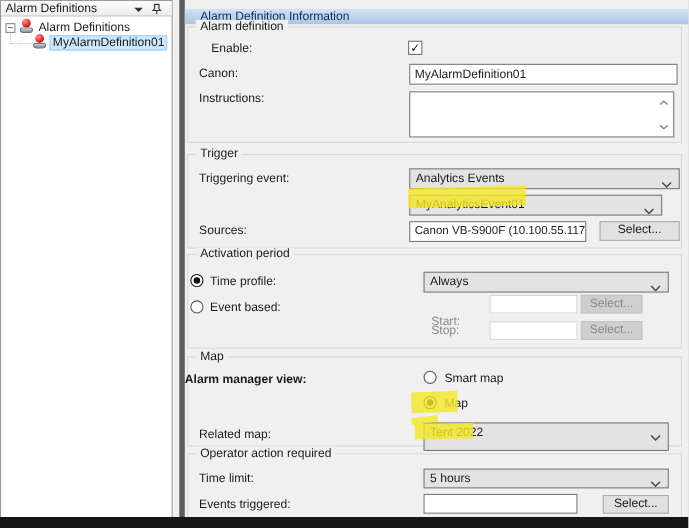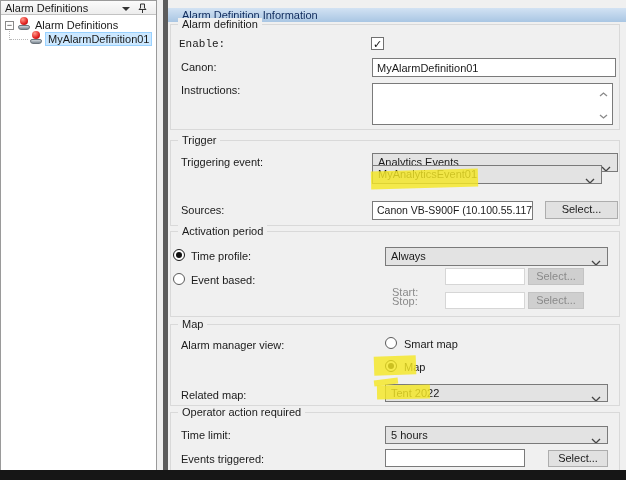--- a/index.html
+++ b/index.html
@@ -103,21 +103,21 @@
   </div>
 
   <div class="abs splitter"></div>
   <div class="abs dark-bar"></div>
 
   <div class="abs right-header">Alarm Definition Information</div>
 
   <div class="abs grpbox" style="top:24px;height:106px;"></div>
   <span class="abs grplabel" style="left:178px;top:18px;">Alarm definition</span>
 
-  <span class="abs lbl" style="left:179px;top:38px;font-family:Liberation Mono, monospace;">Enable:</span>
+  <span class="abs lbl" style="left:192px;top:38px;">Enable:</span>
   <span class="abs checkbox" style="left:371px;top:37px;"><span>✓</span></span>
 
   <span class="abs lbl" style="left:181px;top:61px;">Canon:</span>
   <input class="abs txtinput" style="left: 372px; top: 58px; width: 244px; height: 19px;" value="MyAlarmDefinition01">
 
   <span class="abs lbl" style="left:181px;top:84px;">Instructions:</span>
   <div class="abs textarea" style="left:372px;top:83px;width:241px;height:42px;">
     <span></span>
     <span class="scroll-chev" style="top:3px;"><svg width="9" height="5">
           <polyline points="1,4 4.5,1 8,4" fill="none" stroke="#8a8a8a" stroke-width="1.3"></polyline>
@@ -131,21 +131,21 @@
   <span class="abs grplabel" style="left:178px;top:134px;">Trigger</span>
 
   <span class="abs lbl" style="left:181px;top:156px;">Triggering event:</span>
   <div class="abs combo" style="left:372px;top:153px;width:246px;height:19px;">
     <span>Analytics Events</span>
     <span class="chev"><svg width="10" height="6">
           <polyline points="1,1 5,5 9,1" fill="none" stroke="#444" stroke-width="1.3"></polyline>
         </svg></span>
   </div>
 
-  <div class="abs combo" style="left:372px;top:165px;width:230px;height:19px;">
+  <div class="abs combo" style="left:372px;top:177px;width:230px;height:19px;">
     <span>MyAnalyticsEvent01</span>
     <span class="chev"><svg width="10" height="6">
           <polyline points="1,1 5,5 9,1" fill="none" stroke="#444" stroke-width="1.3"></polyline>
         </svg></span>
   </div>
   <div class="abs hl" style="left:371px;top:170px;width:107px;height:18px;transform:rotate(-1.5deg);"></div>
 
   <span class="abs lbl" style="left:181px;top:204px;">Sources:</span>
   <div class="abs txtinput" style="left:372px;top:201px;width:161px;height:19px;font-size:10.5px;">
     <span>Canon VB-S900F (10.100.55.117) -</span>
@@ -171,31 +171,31 @@
   <input class="abs txtinput txtinput-dis" style="left: 445px; top: 268px; width: 80px; height: 17px;" value="">
   <div class="abs btn-dis" style="left:528px;top:268px;width:56px;height:17px;">Select...</div>
 
   <span class="abs lbl-dis" style="left:392px;top:295px;">Stop:</span>
   <input class="abs txtinput txtinput-dis" style="left: 445px; top: 292px; width: 80px; height: 17px;" value="">
   <div class="abs btn-dis" style="left:528px;top:292px;width:56px;height:17px;">Select...</div>
 
   <div class="abs grpbox" style="top:324px;height:82px;"></div>
   <span class="abs grplabel" style="left:178px;top:318px;">Map</span>
 
-  <span class="abs lbl" style="left:181px;top:339px;">Alarm manager view:</span>
+  <span class="abs lbl" style="left:168px;top:339px;font-weight:bold;">Alarm manager view:</span>
   <span class="abs radio" style="left:385px;top:337px;"></span>
   <span class="abs lbl" style="left:404px;top:338px;">Smart map</span>
 
   <span class="abs radio-on" style="left:385px;top:360px;"></span>
   <span class="abs lbl" style="left:404px;top:361px;">Map</span>
   <div class="abs hl" style="left:374px;top:356px;width:42px;height:19px;transform:rotate(-2deg);"></div>
   <div class="abs hl" style="left:374px;top:379px;width:24px;height:6px;transform:rotate(-7deg);"></div>
 
   <span class="abs lbl" style="left:181px;top:389px;">Related map:</span>
-  <div class="abs combo" style="left:385px;top:384px;width:223px;height:18px;">
+  <div class="abs combo" style="left:385px;top:384px;width:223px;height:26px;">
     <span>Tent 2022</span>
     <span class="chev" style="top:5px;"><svg width="10" height="6">
           <polyline points="1,1 5,5 9,1" fill="none" stroke="#444" stroke-width="1.3"></polyline>
         </svg></span>
   </div>
   <div class="abs hl" style="left:377px;top:385px;width:53px;height:14px;transform:rotate(-1deg);"></div>
 
   <div class="abs grpbox" style="top:412px;height:62px;"></div>
   <span class="abs grplabel" style="left:178px;top:406px;">Operator action required</span>
 

